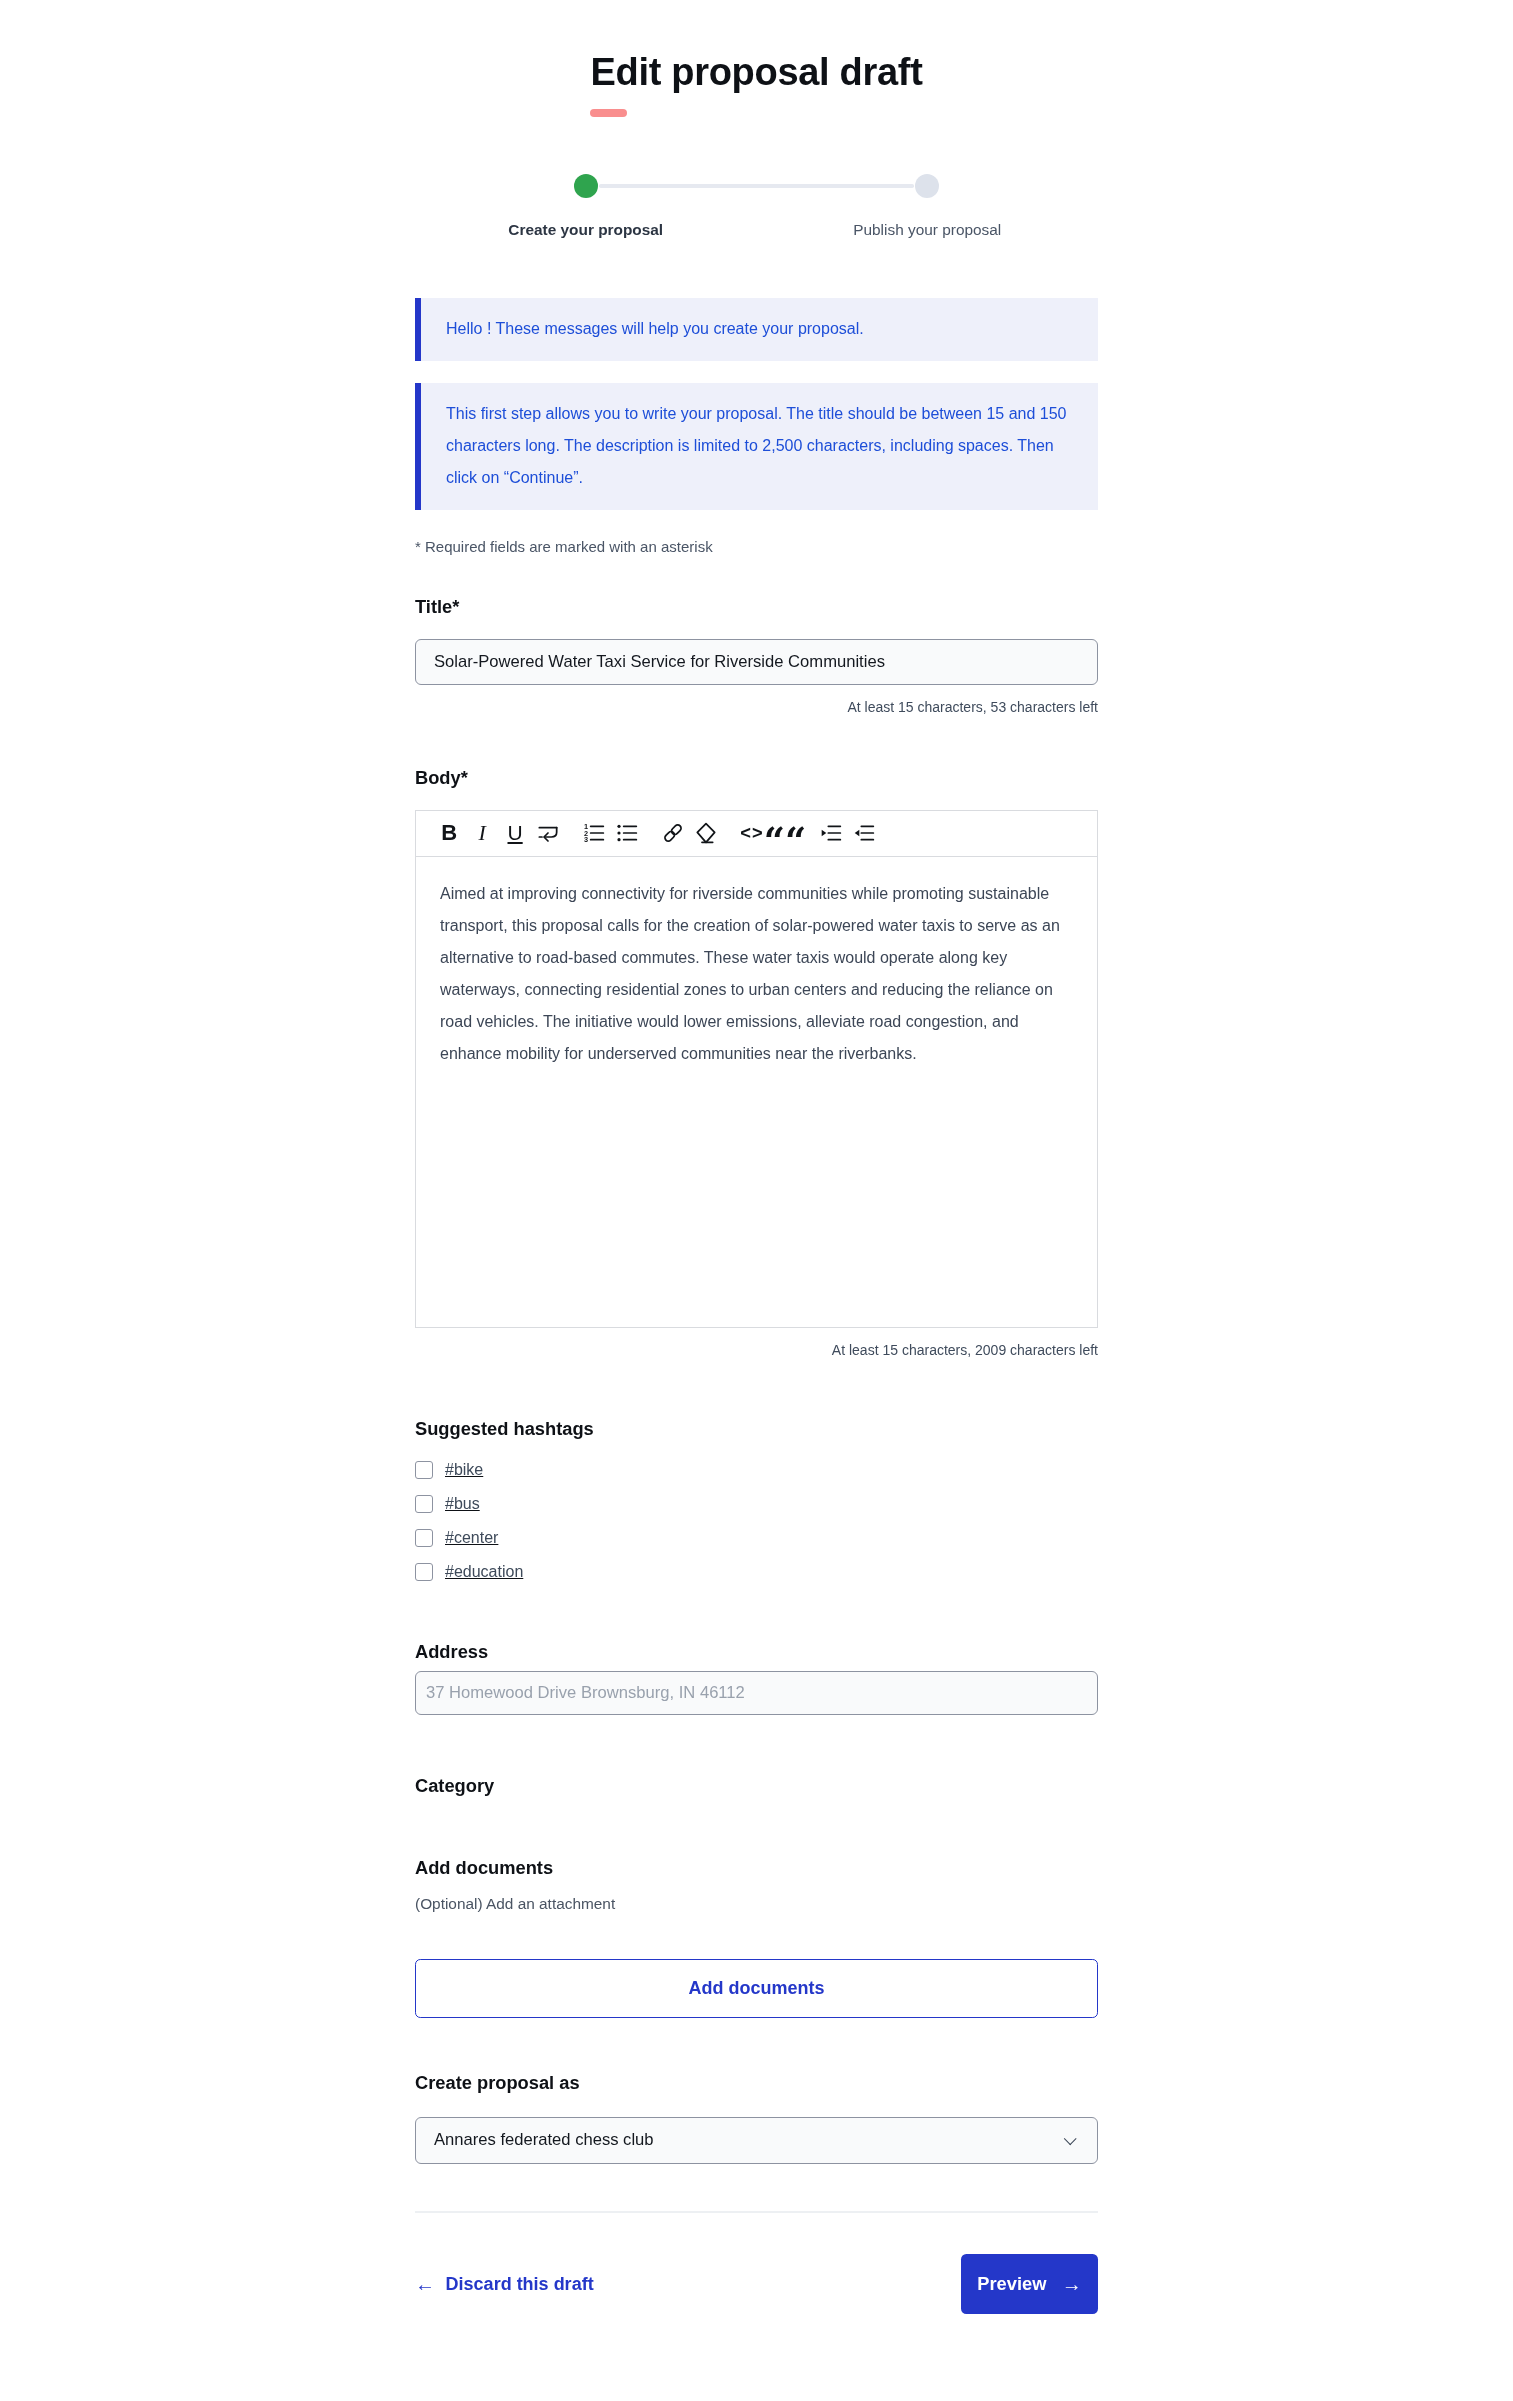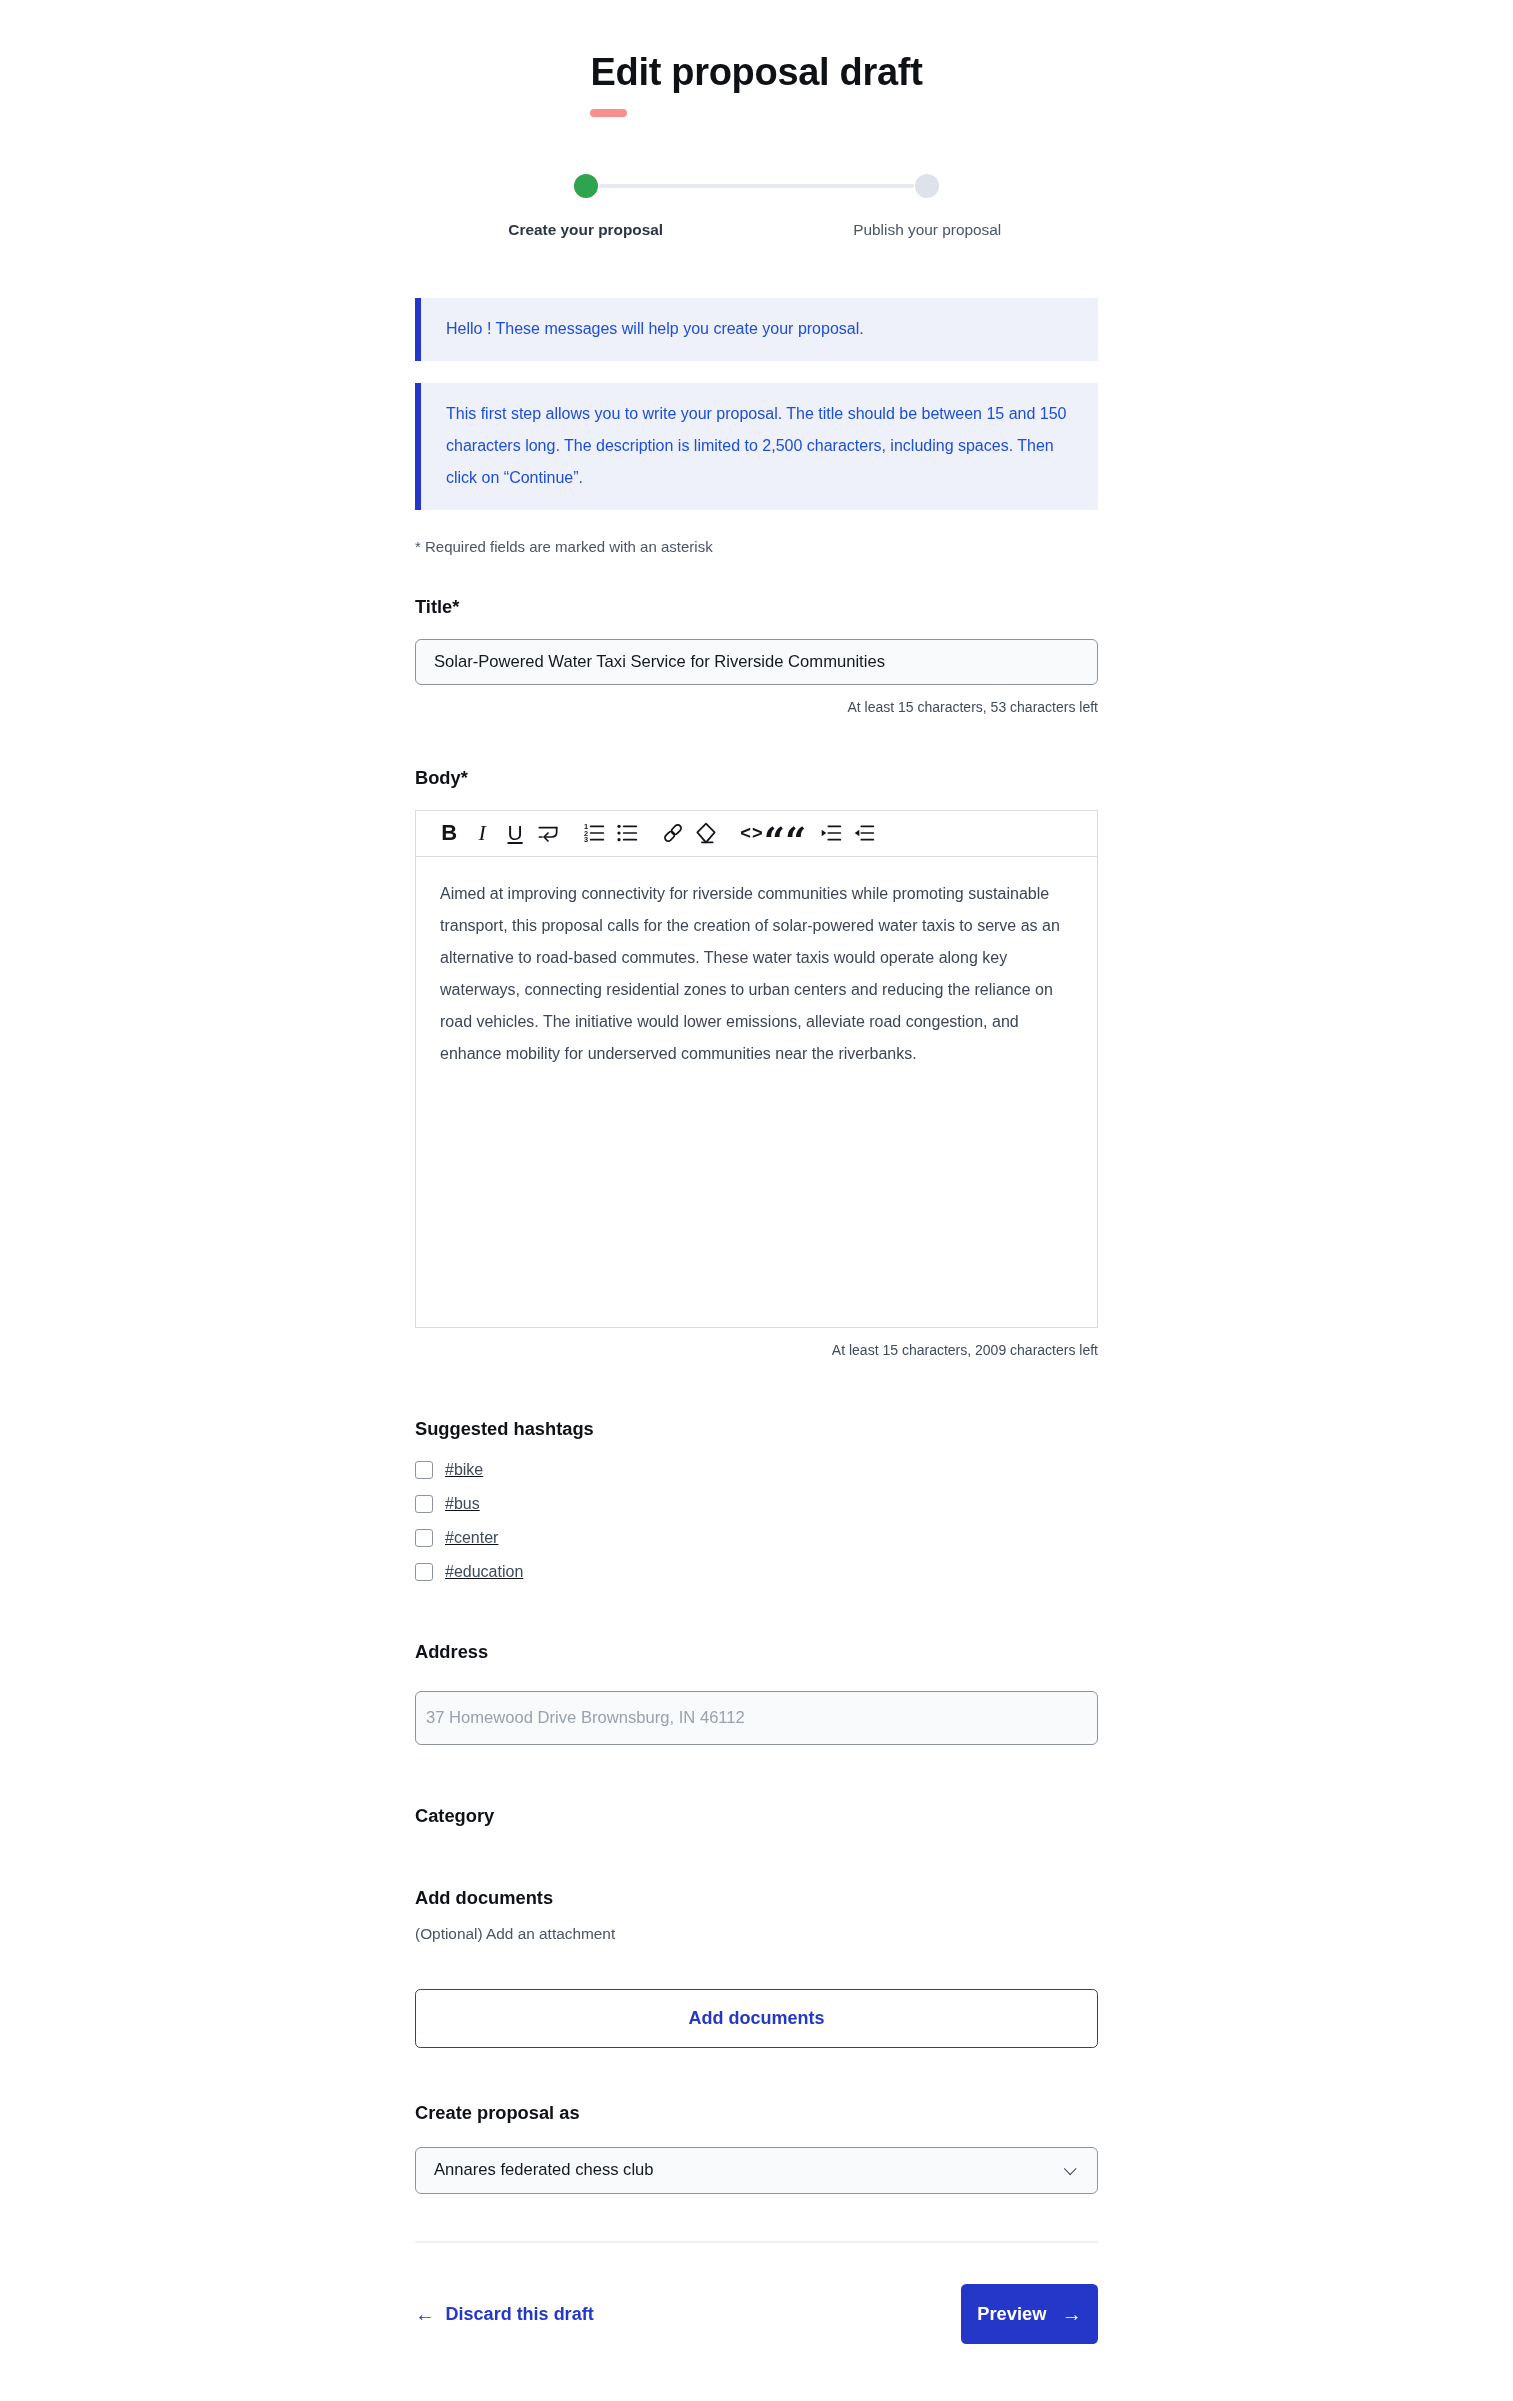--- a/index.html
+++ b/index.html
@@ -308,21 +308,21 @@
   <div class="checkbox-row">
     <span class="checkbox"></span>
     <span class="checkbox-label">#center</span>
   </div>
   <div class="checkbox-row">
     <span class="checkbox"></span>
     <span class="checkbox-label">#education</span>
   </div>
 
   <div class="field-label mt-section">Address</div>
-  <input type="text" class="text-input" style="margin-top: 28px; height: 54px; padding-left: 10px;" placeholder="37 Homewood Drive Brownsburg, IN 46112">
+  <input type="text" class="text-input" style="margin-top: 8px; height: 44px; padding-left: 10px;" placeholder="37 Homewood Drive Brownsburg, IN 46112">
 
   <div class="field-label mt-section">Category</div>
 
   <div class="field-label mt-section">Add documents</div>
   <p class="hint">(Optional) Add an attachment</p>
   <button class="outline-button">Add documents</button>
 
   <div class="field-label" style="margin-top:54px;">Create proposal as</div>
   <div class="select-box" style="margin-top:22.5px;">
     <span>Annares federated chess club</span>

